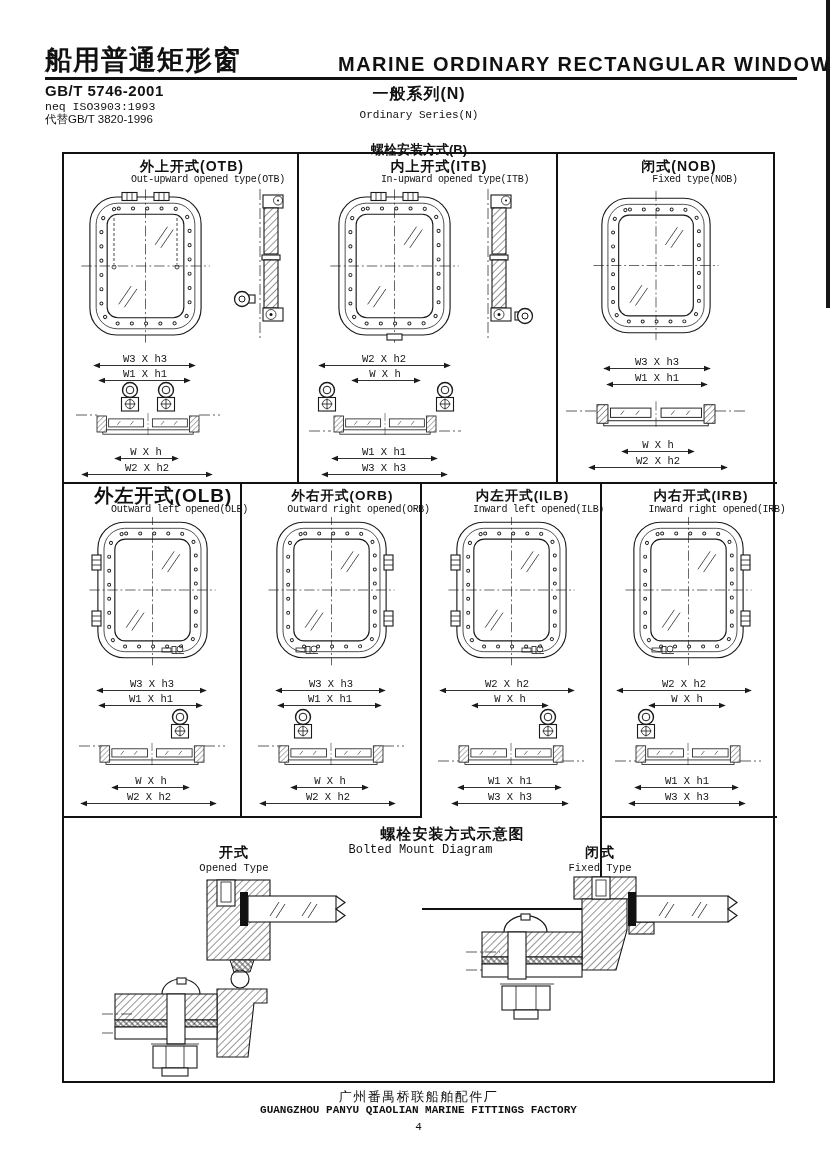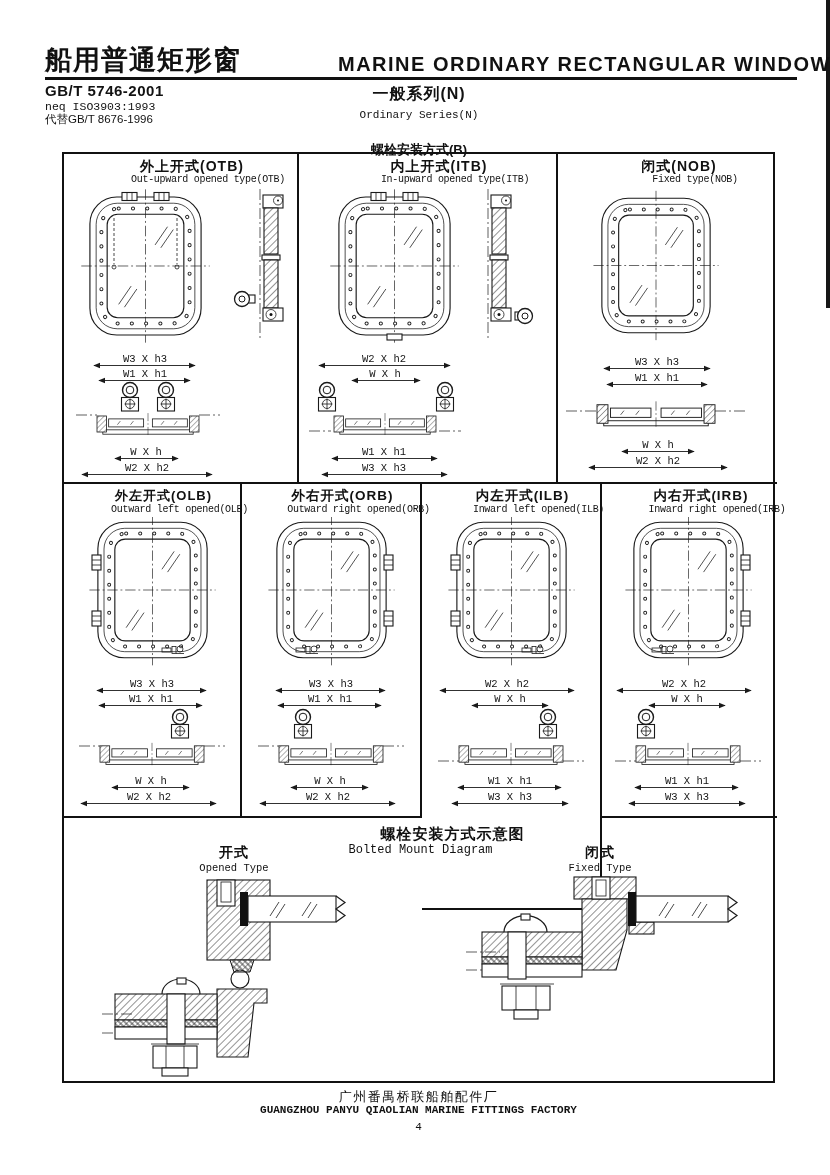--- a/index.html
+++ b/index.html
@@ -119,21 +119,21 @@
 </svg>
 
 <div class="page">
   <div class="abs edge"></div>
 
   <div class="abs title-zh">船用普通矩形窗</div>
   <div class="abs title-en">MARINE ORDINARY RECTANGULAR WINDOW</div>
   <div class="abs hrule"></div>
   <div class="abs std1">GB/T 5746-2001</div>
   <div class="abs std2">neq ISO3903:1993</div>
-  <div class="abs std3">代替GB/T 8676-1996</div>
+  <div class="abs std3">代替GB/T 3820-1996</div>
   <div class="abs series">
     <div class="s-zh">一般系列(N)</div>
     <div class="s-en">Ordinary Series(N)</div>
     <div class="m-zh">螺栓安装方式(B)</div>
   </div>
 
   <div class="abs grid">
 
     <div class="cell r1 br bb" style="left:0;top:0;width:235px;height:330px;">
       <div class="ct">外上开式(OTB)</div>
@@ -214,21 +214,21 @@
         <line class="cl" x1="8" y1="222" x2="39" y2="222"></line>
           <line class="cl" x1="157" y1="222" x2="190" y2="222"></line>
         <text class="dimt" x="100" y="259">W X h</text>
         <line class="dim" x1="64" y1="262.5" x2="136" y2="262.5" marker-start="url(#ar)" marker-end="url(#ar)"></line>
         <text class="dimt" x="100" y="275">W2 X h2</text>
         <line class="dim" x1="31" y1="278.5" x2="169" y2="278.5" marker-start="url(#ar)" marker-end="url(#ar)"></line>
       </svg>
     </div>
 
     <div class="cell r2 br bb" style="left:0;top:330px;width:178px;height:334px;">
-      <div class="ct" style="font-size:13px">外左开式(OLB)</div>
+      <div class="ct" style="font-size:19px">外左开式(OLB)</div>
       <div class="ce">Outward left opened(OLB)</div>
       <svg width="176" height="300" viewBox="0 0 176 300">
         <use href="#winf" x="32" y="2" width="113" height="142"></use>
         <rect class="wht" x="28" y="38" width="9" height="15"></rect>
           <line class="ln2" x1="28" y1="43" x2="37" y2="43"></line>
           <line class="ln2" x1="28" y1="48" x2="37" y2="48"></line>
         <rect class="wht" x="28" y="94" width="9" height="15"></rect>
           <line class="ln2" x1="28" y1="99" x2="37" y2="99"></line>
           <line class="ln2" x1="28" y1="104" x2="37" y2="104"></line>
         <use href="#latch" x="98" y="126" width="22" height="12"></use>

